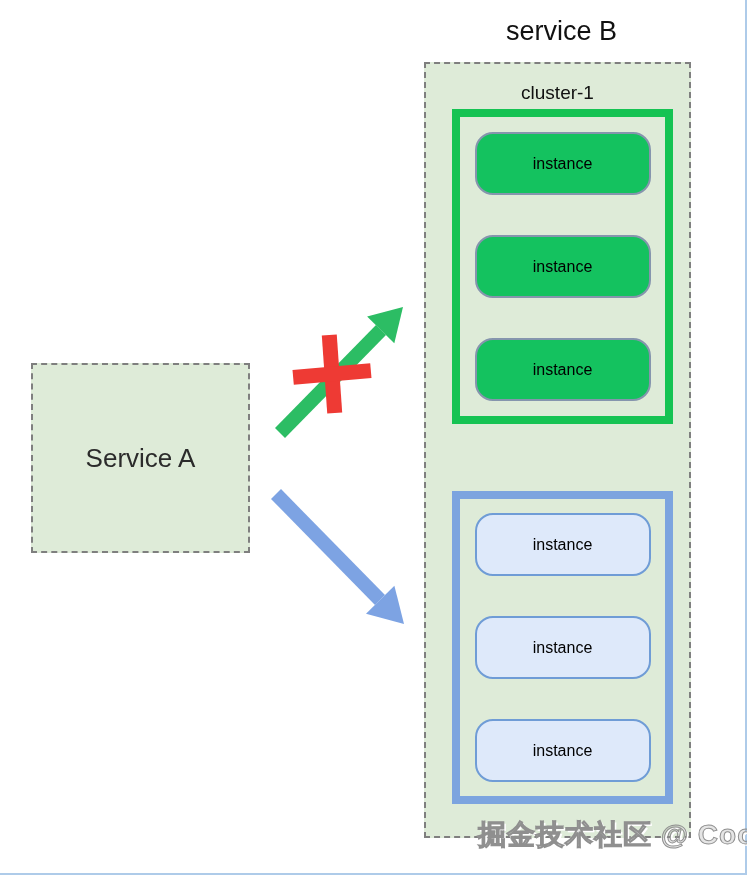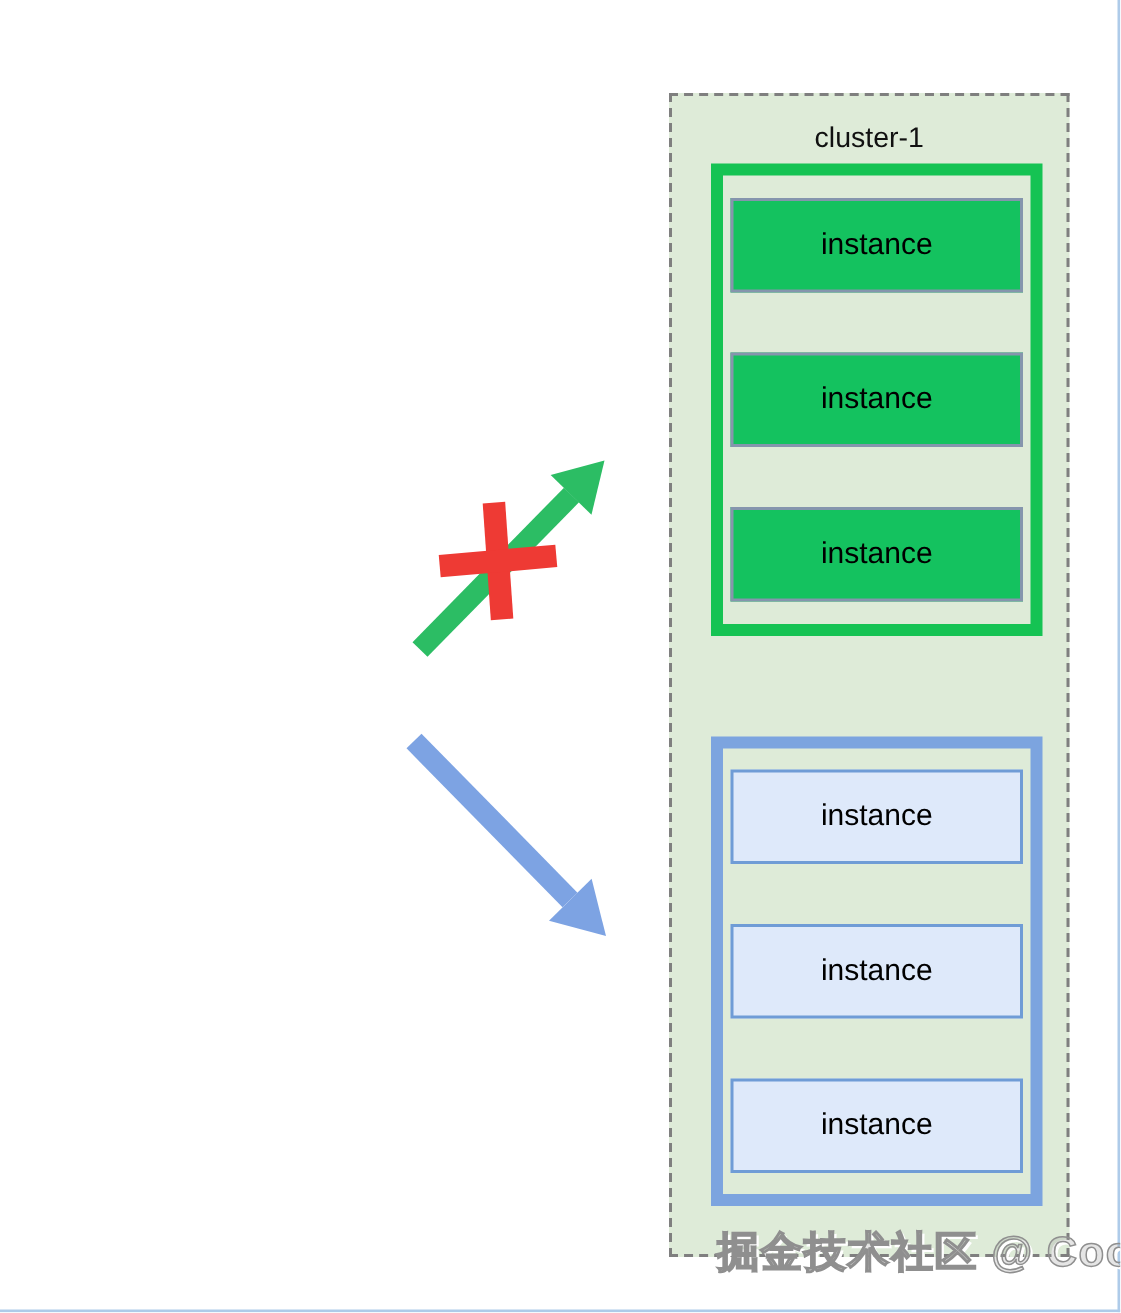--- a/index.html
+++ b/index.html
@@ -29,21 +29,21 @@
     position: absolute;
     left: 428px; top: 16px; width: 267px;
     text-align: center;
     font-size: 27px;
     font-weight: 500;
     color: #111111;
   }
 
   .service-b {
     position: absolute;
-    left: 446px; top: 62px;
+    left: 424px; top: 62px;
     width: 267px; height: 776px;
     background: var(--container-bg, #deebd8);
     border: 2px dashed var(--dashed-border, #7f7f7f);
   }
 
   .cluster-label {
     position: absolute;
     left: 0; width: 100%;
     text-align: center;
     font-size: 19px;
@@ -64,27 +64,28 @@
   .cluster1-box {
     top: 45px; height: 315px;
     border: 8px solid var(--cluster1-border, #15c353);
   }
   .cluster2-box {
     top: 427px; height: 313px;
     border: 8px solid var(--cluster2-border, #7ca4df);
   }
 
   .instance {
-    width: 195px; height: 63px;
+    width: 176px; height: 63px;
     margin: 0 auto;
     display: flex;
     align-items: center;
     justify-content: center;
-    font-size: 20px;
+    font-size: 16px;
     color: #000000;
+    border-radius: 18px;
   }
   .instance-green {
     background: var(--instance-green, #14c25f);
     border: 2px solid var(--instance-green-border, #8595ad);
   }
   .instance-blue {
     background: var(--instance-blue, #dee9fa);
     border: 2px solid var(--instance-blue-border, #6f9cd6);
   }
 
@@ -119,40 +120,44 @@
     text-shadow: 2px 2px 0 #ffffff;
     white-space: nowrap;
     z-index: 5;
   }
 </style>
 </head>
 <body>
 
 <div class="canvas">
 
+  <div class="diagram-title">service B</div>
 
   <div class="service-b">
 
     <div class="cluster-label cluster1-label">cluster-1</div>
 
     <div class="cluster-box cluster1-box">
       <div class="instance instance-green">instance</div>
       <div class="instance instance-green">instance</div>
       <div class="instance instance-green">instance</div>
     </div>
 
 
     <div class="cluster-box cluster2-box">
       <div class="instance instance-blue">instance</div>
       <div class="instance instance-blue">instance</div>
       <div class="instance instance-blue">instance</div>
     </div>
 
   </div>
 
+  <div class="service-a">
+    <span>Service A</span>
+  </div>
 
   <svg class="arrows-layer" viewBox="260 290 170 350">
 
     <g>
       <line x1="280" y1="433" x2="381" y2="330" stroke="#2cbd64" stroke-width="14"></line>
       <polygon points="403,307 394.3,343.2 367.1,316.6" fill="#2cbd64"></polygon>
     </g>
 
     <g>
       <rect x="293" y="366.5" width="78" height="15" fill="#ee3a34" transform="rotate(86 332 374)"></rect>

